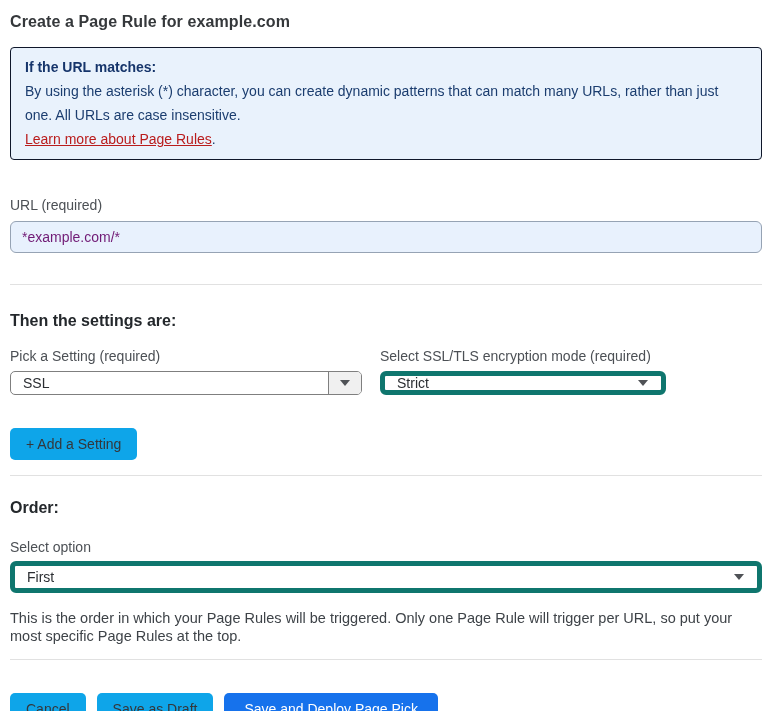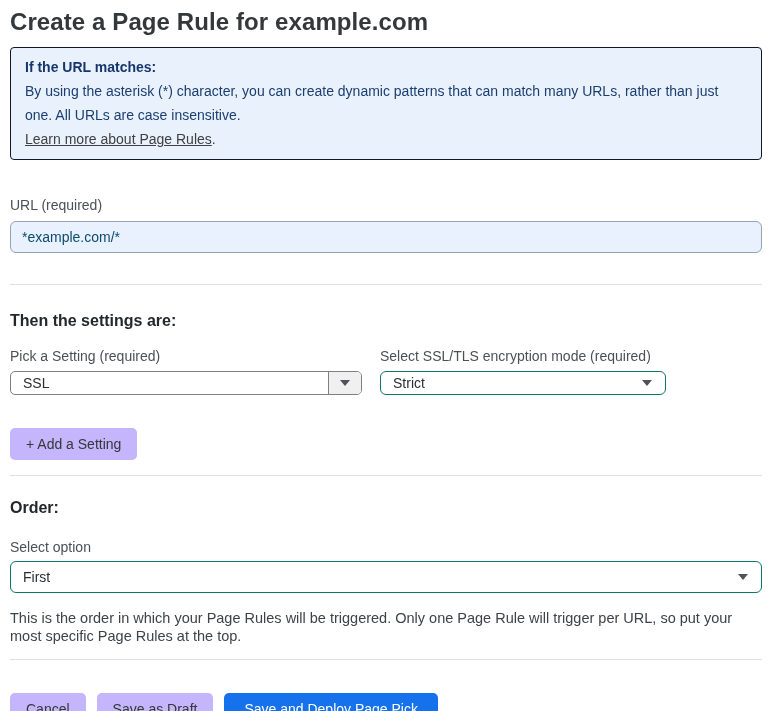--- a/index.html
+++ b/index.html
@@ -3,60 +3,60 @@
 <meta charset="utf-8">
 <style>
   * { box-sizing: border-box; margin: 0; padding: 0; }
   html, body { width: 772px; height: 711px; background: #ffffff; overflow: hidden; }
   body {
     font-family: "Liberation Sans", "DejaVu Sans", sans-serif;
     padding: 8px 10px 0 10px;
     color: #36393d;
   }
   .page-title {
-    font-size: 24px;
+    font-size: 16px;
     line-height: 28px;
     font-weight: 700;
     color: #35383b;
     letter-spacing: 0.1px;
   }
   .info-box {
     margin-top: 11px;
     background: #e9f2fc;
     border: 1px solid #0f172a;
     border-radius: 4px;
     padding: 7px 20px 8px 14px;
     color: #1b3d6f;
     font-size: 14px;
     line-height: 24px;
   }
   .info-box .info-heading { font-weight: 700; color: #16356b; }
   .info-box a.info-link {
-    color: #404040;
+    color: #b91c1c;
     text-decoration: underline;
     cursor: pointer;
   }
   .field-label {
     font-size: 14px;
     line-height: 18px;
     color: #4c5055;
   }
   .url-label { margin-top: 36px; }
   .url-input {
     display: block;
     width: 100%;
     height: 32px;
     margin-top: 7px;
     background: #e8f1fd;
     border: 1px solid #96a3b4;
     border-radius: 6px;
     padding: 0 11px;
     font-family: "Liberation Sans", "DejaVu Sans", sans-serif;
     font-size: 14px;
-    color: #0c4a6e;
+    color: #701a75;
     outline: none;
   }
   .divider {
     border: none;
     border-top: 1px solid #e1e1e1;
     height: 0;
   }
   .divider-1 { margin-top: 31px; }
   .divider-2 { margin-top: 15px; }
   .divider-3 { margin-top: 14px; }
@@ -94,21 +94,21 @@
   .select-split .arrow-box {
     width: 33px;
     align-self: stretch;
     background: #f0f0f0;
     border-left: 1px solid #7f7f7f;
     border-radius: 0 4px 4px 0;
     display: flex;
     align-items: center;
     justify-content: center;
   }
-  .select-plain { border: 1px solid #0f766e; border-radius: 6px; }
+  .select-plain { border: 5px solid #0f766e; border-radius: 6px; }
   .select-plain .select-value { flex: 1; padding: 0 12px; }
   .select-plain .arrow-wrap {
     width: 36px;
     display: flex;
     align-items: center;
     justify-content: center;
   }
   .caret {
     width: 0; height: 0;
     border-left: 5px solid transparent;
@@ -121,21 +121,21 @@
     justify-content: center;
     height: 32px;
     border: none;
     border-radius: 5px;
     font-family: "Liberation Sans", "DejaVu Sans", sans-serif;
     font-size: 14px;
     cursor: pointer;
     padding: 0 16px;
   }
   .btn-gray {
-    background: #c4b5fd;
+    background: #0ea5e9;
     color: #34373b;
   }
   .btn-blue {
     background: #1672ec;
     color: #ffffff;
     padding: 0 20px;
   }
   .add-setting-btn { margin-top: 33px; }
   .order-heading { margin-top: 22px; }
   .order-label { margin-top: 20px; }

